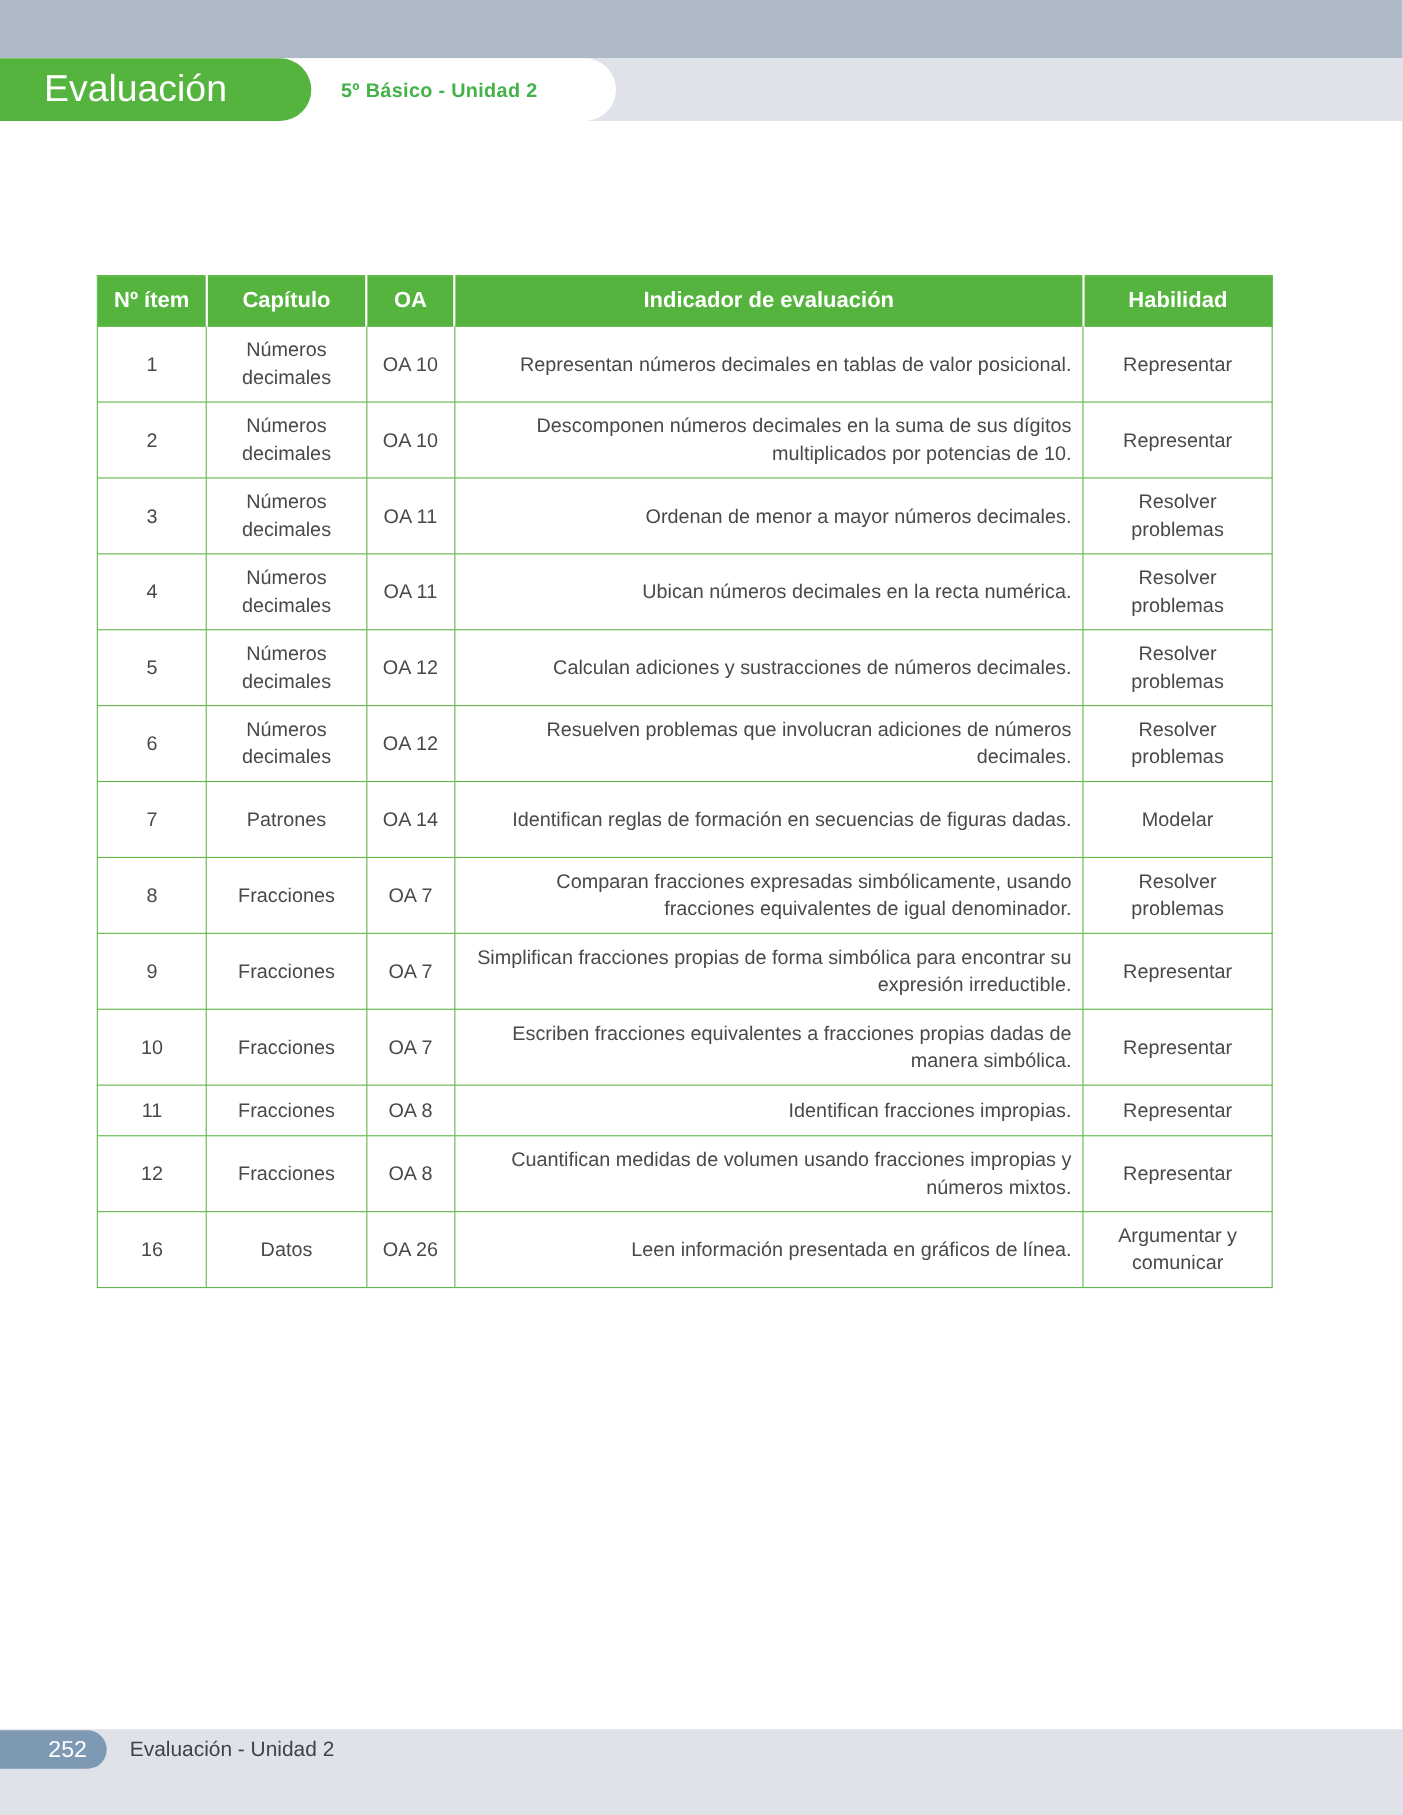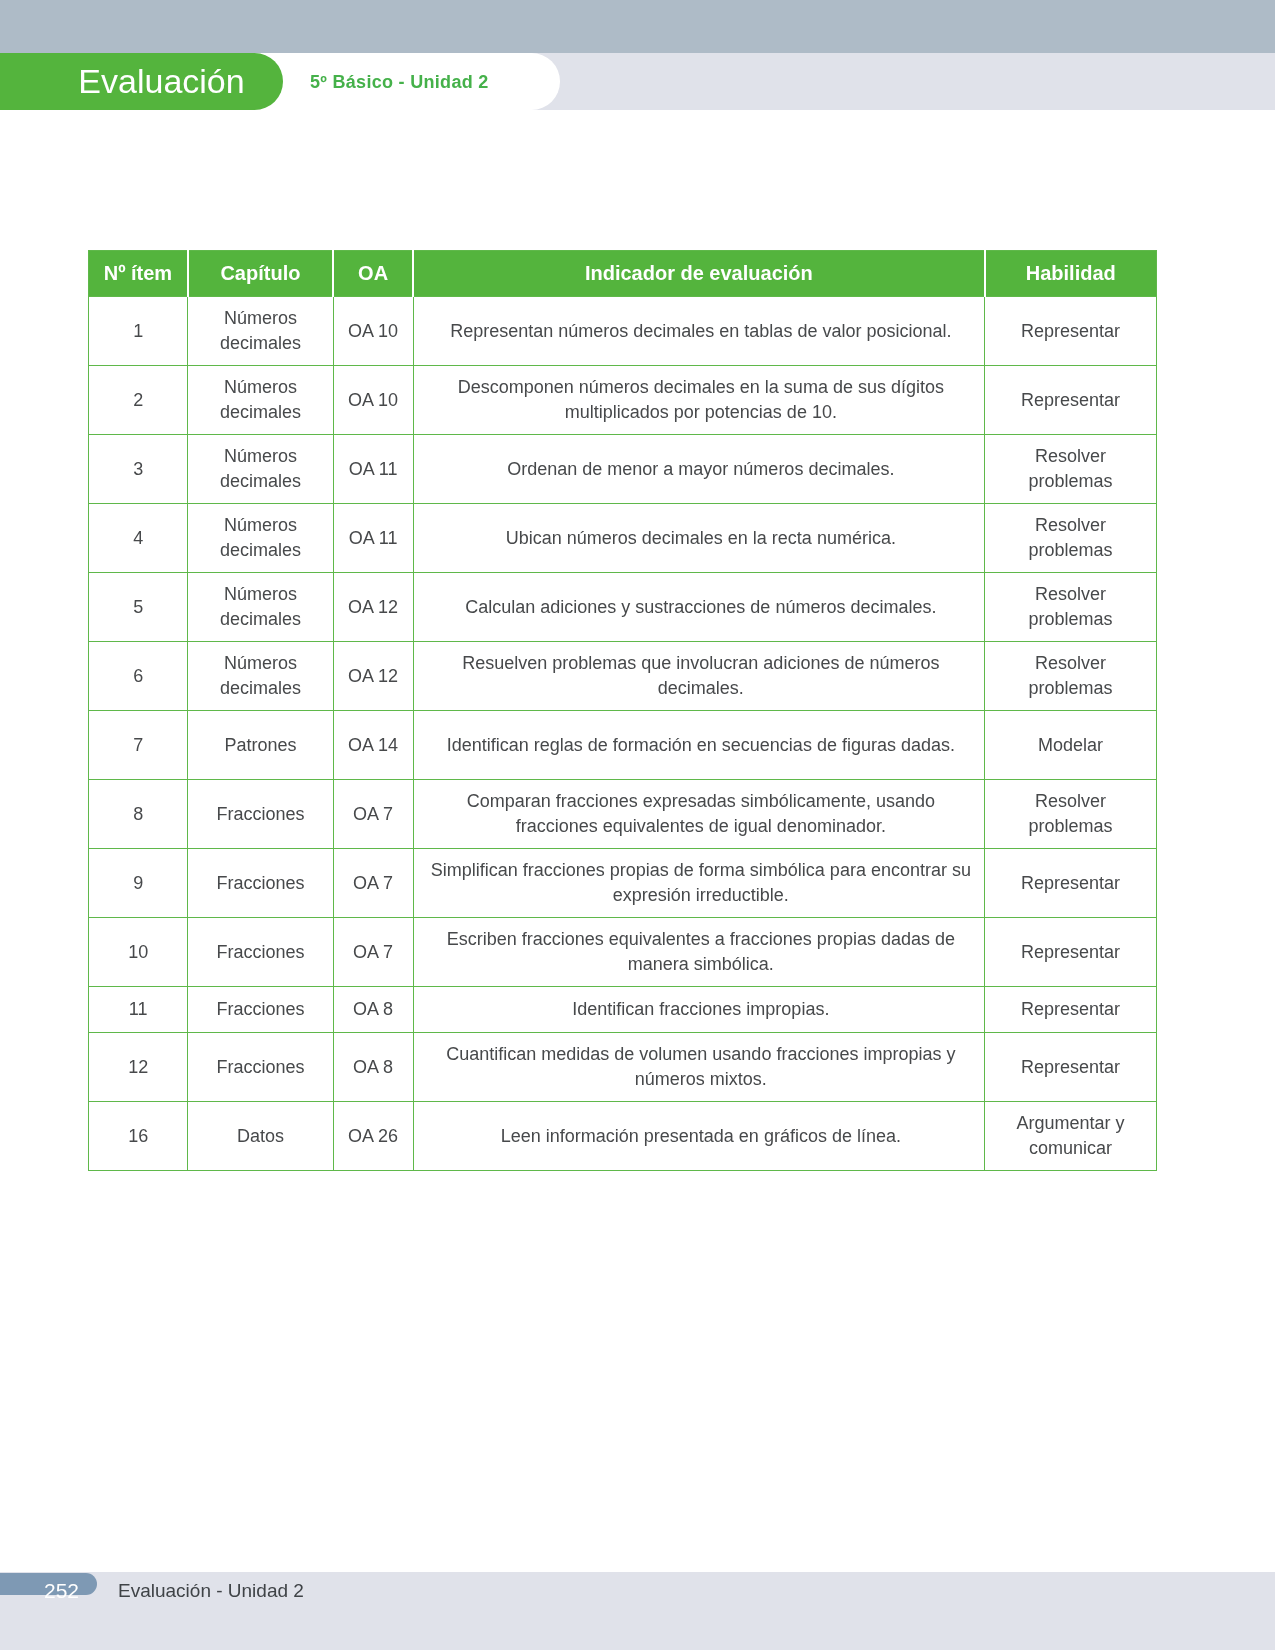--- a/index.html
+++ b/index.html
@@ -39,21 +39,20 @@
     background:#ffffff;
     border-radius:0 28.5px 28.5px 0;
   }
   .eval-pill{
     position:absolute;top:0;left:0;width:283px;height:57px;
     background:var(--brand-green);
     border-radius:0 28.5px 28.5px 0;
     color:#ffffff;
     font-size:34px;
     line-height:56px;
-    text-align:center;
     padding-left:40px;
     box-sizing:border-box;
   }
   .unit-subtitle{
     position:absolute;top:0;left:310px;height:57px;
     line-height:58px;
     color:var(--subtitle-green);
     font-size:18px;
     font-weight:bold;
     letter-spacing:.3px;
@@ -87,34 +86,34 @@
   .spec-table td{
     border:1.5px solid var(--table-border-green);
     color:var(--body-text);
     font-size:18px;
     line-height:1.38;
     text-align:center;
     vertical-align:middle;
     padding:6px 6px;
   }
   .spec-table td.col-indicador{
-    text-align:center;
+    text-align:right;
     padding:6px 10px 6px 14px;
   }
   .spec-table td.col-habilidad{padding:4px 25px;}
   .spec-table tbody tr{height:69px;}
   .spec-table tbody tr:nth-child(11){height:46px;}
   .spec-table tbody tr:nth-child(n+14){height:72px;}
   
   .footer-band{
     position:absolute;top:1572px;left:0;width:100%;height:78px;
     background:var(--light-band-gray);
   }
   .page-pill{
-    position:absolute;top:1px;left:0;width:97px;height:22px;
+    position:absolute;top:1px;left:0;width:97px;height:35px;
     background:var(--footer-pill-blue);
     border-radius:0 17.5px 17.5px 0;
     color:#ffffff;
     font-size:21px;
     line-height:35px;
     text-align:center;
     padding-left:26px;
     box-sizing:border-box;
   }
   .footer-label{

